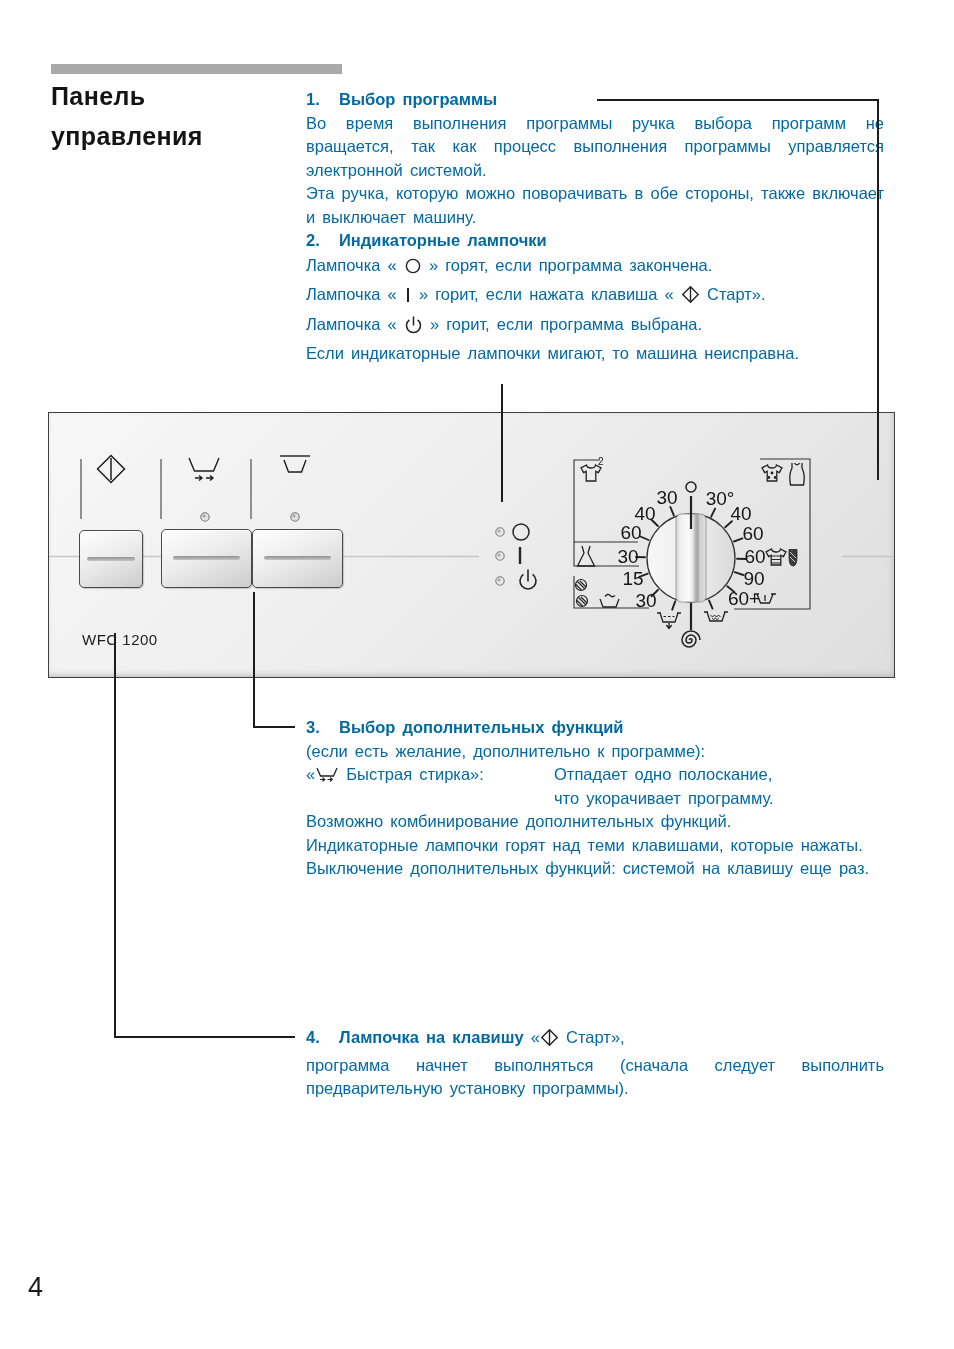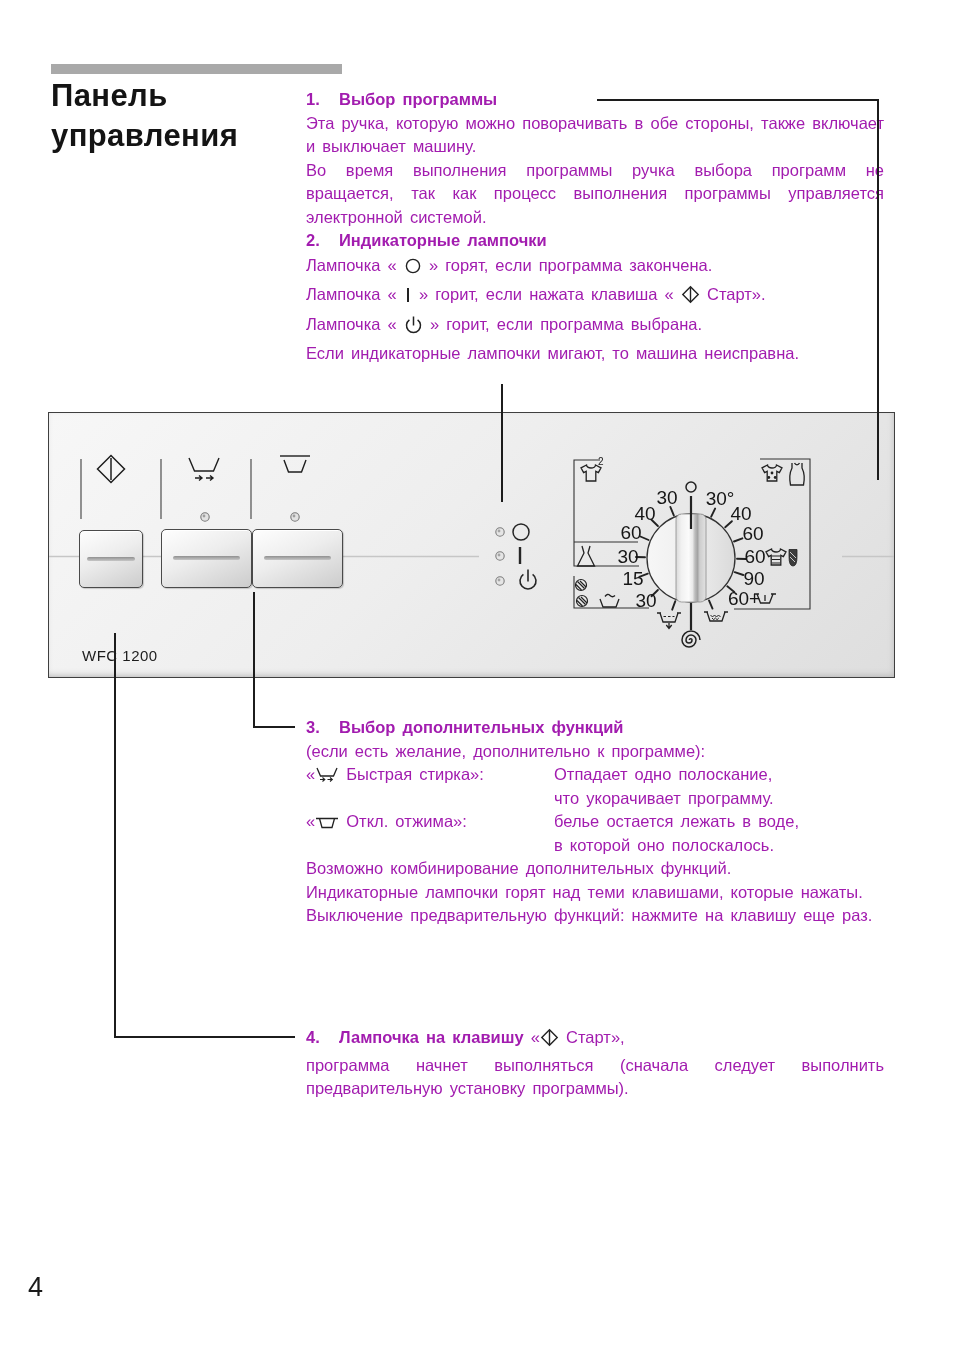--- a/index.html
+++ b/index.html
@@ -2,22 +2,22 @@
 <html><head>
 <meta charset="utf-8">
 <style>
   html,body{margin:0;padding:0;background:#888;}
   .page{
     position:relative; width:954px; height:1349px; background:#ffffff;
     font-family:"Liberation Sans","DejaVu Sans",sans-serif; color:#111;
     overflow:hidden; margin:0 auto;
   }
   .graybar{position:absolute;left:51px;top:64px;width:291px;height:10px;background:#a9a9a9;}
-  .doc-title{position:absolute;left:51px;top:76px;font-size:31px;font-weight:700;line-height:40px;color:#141414;letter-spacing:.4px;}
-  .col{position:absolute;left:306px;width:578px;font-size:16.5px;line-height:23.5px;word-spacing:2.5px;color:#a21caf;}
+  .doc-title{position:absolute;left:51px;top:76px;font-size:25px;font-weight:700;line-height:40px;color:#141414;letter-spacing:.4px;}
+  .col{position:absolute;left:306px;width:578px;font-size:16.5px;line-height:23.5px;word-spacing:2.5px;color:#0369a1;}
   .col p{margin:0;text-align:justify;}
   .h{font-weight:700;}
   .num{display:inline-block;width:33px;font-weight:700;}
   .lampline{line-height:25.5px;white-space:nowrap;}
   .isvg{display:inline-block;vertical-align:-4px;}
   .isvg2{display:inline-block;vertical-align:-3px;}
   .defrow{display:flex;gap:48px;}
   .defcol1{width:200px;white-space:nowrap;}
   .defcol2{flex:1;}
   .sp1{margin-top:14px;}
@@ -31,21 +31,21 @@
     border:1px solid #3f3f3f;
     box-shadow:inset 0 -5px 7px -4px #b5b5b5, inset -4px 0 6px -4px #c2c2c2;
     z-index:2;
   }
   .panel svg.overlay{position:absolute;left:0;top:0;pointer-events:none;}
   .btn{position:absolute;border:1px solid #4a4a4a;border-radius:5px;
     background:linear-gradient(155deg,#fefefe 0%,#ededed 45%,#cccccc 100%);
     box-shadow:inset 0 1px 0 #fff, 1px 1px 1px rgba(0,0,0,.18); z-index:3;}
   .groove{position:absolute;left:12%;right:12%;top:46%;height:4px;border-radius:2px;
     background:linear-gradient(#909090,#c6c6c6);}
-  .model{position:absolute;left:33px;top:218px;font-size:15px;color:#1d1d1d;letter-spacing:.5px;z-index:3;margin-top:16px;}
+  .model{position:absolute;left:33px;top:218px;font-size:15px;color:#1d1d1d;letter-spacing:.5px;z-index:3;}
   .dlbl{position:absolute;transform:translate(-50%,-50%);font-size:19px;color:#161616;white-space:nowrap;z-index:4;}
   .pageno{position:absolute;left:28px;top:1272px;font-size:27px;color:#1a1a1a;}
 </style>
 </head>
 <body>
 
 <div class="page">
 
   <div class="graybar"></div>
 
@@ -59,22 +59,22 @@
   <div class="cline" style="left:501px;top:384px;width:1.6px;height:118px;"></div>
   <div class="cline" style="left:253px;top:592px;width:1.6px;height:135px;"></div>
   <div class="cline" style="left:253px;top:726px;width:42px;height:1.6px;"></div>
   <div class="cline" style="left:114px;top:633px;width:1.6px;height:404px;"></div>
   <div class="cline" style="left:114px;top:1036px;width:181px;height:1.6px;"></div>
 
   <div class="col" style="top:88px;">
     <div>
       <span class="num">1.</span><span class="h">Выбор программы</span>
     </div>
+    <p>Во время выполнения программы ручка выбора программ не вращается, так как процесс выполнения программы управляется электронной системой.</p>
     <p>Эта ручка, которую можно поворачивать в обе стороны, также включает и выключает машину.</p>
-    <p>Во время выполнения программы ручка выбора программ не вращается, так как процесс выполнения программы управляется электронной системой.</p>
 
     <div style="">
       <span class="num">2.</span><span class="h">Индикаторные лампочки</span>
     </div>
     <div class="lampline">
       <span>Лампочка «</span>
       <span class="isvg"><svg width="18" height="18" viewBox="0 0 18 18">
             <circle cx="9" cy="9" r="6.6" fill="none" stroke="#222" stroke-width="1.4"></circle>
           </svg></span>
       <span>» горят, если программа закончена.</span>
@@ -307,36 +307,24 @@
               <path d="M5,13.5 h4.5 m-2,-2 l2.3,2 l-2.3,2 M12.5,13.5 h4.5 m-2,-2 l2.3,2 l-2.3,2" fill="none" stroke="#222" stroke-width="1.1"></path>
             </svg></span>
         <span>Быстрая стирка»:</span>
       </div>
       <div class="defcol2">
         <div>Отпадает одно полоскание,</div>
         <div>что укорачивает программу.</div>
       </div>
     </div>
 
-    <div class="defrow">
-      <div class="defcol1">
-        <span>«</span><span class="isvg2"><svg width="24" height="14" viewBox="0 0 24 14">
-              <path d="M1,2.5 H23 M4.5,2.5 L7,11.5 L17,11.5 L19.5,2.5" fill="none" stroke="#222" stroke-width="1.3"></path>
-            </svg></span>
-        <span>Откл. отжима»:</span>
-      </div>
-      <div class="defcol2">
-        <div>белье остается лежать в воде,</div>
-        <div>в которой оно полоскалось.</div>
-      </div>
-    </div>
 
     <p class="sp1">Возможно комбинирование дополнительных функций.</p>
     <p class="sp2">Индикаторные лампочки горят над теми клавишами, которые нажаты.</p>
-    <p class="sp2">Выключение предварительную функций: нажмите на клавишу еще раз.</p>
+    <p class="sp2">Выключение дополнительных функций: системой на клавишу еще раз.</p>
   </div>
 
   <div class="col" style="top:1026px;">
     <div>
       <span class="num">4.</span><span class="h">Лампочка на клавишу</span>
       <span>«</span><span class="isvg"><svg width="19" height="19" viewBox="0 0 19 19">
             <path d="M9.5,1.8 L17.2,9.5 L9.5,17.2 L1.8,9.5 Z" fill="none" stroke="#222" stroke-width="1.4"></path>
             <line x1="9.5" y1="2.5" x2="9.5" y2="16.5" stroke="#222" stroke-width="1.4"></line>
           </svg></span>
       <span>Старт»,</span>

